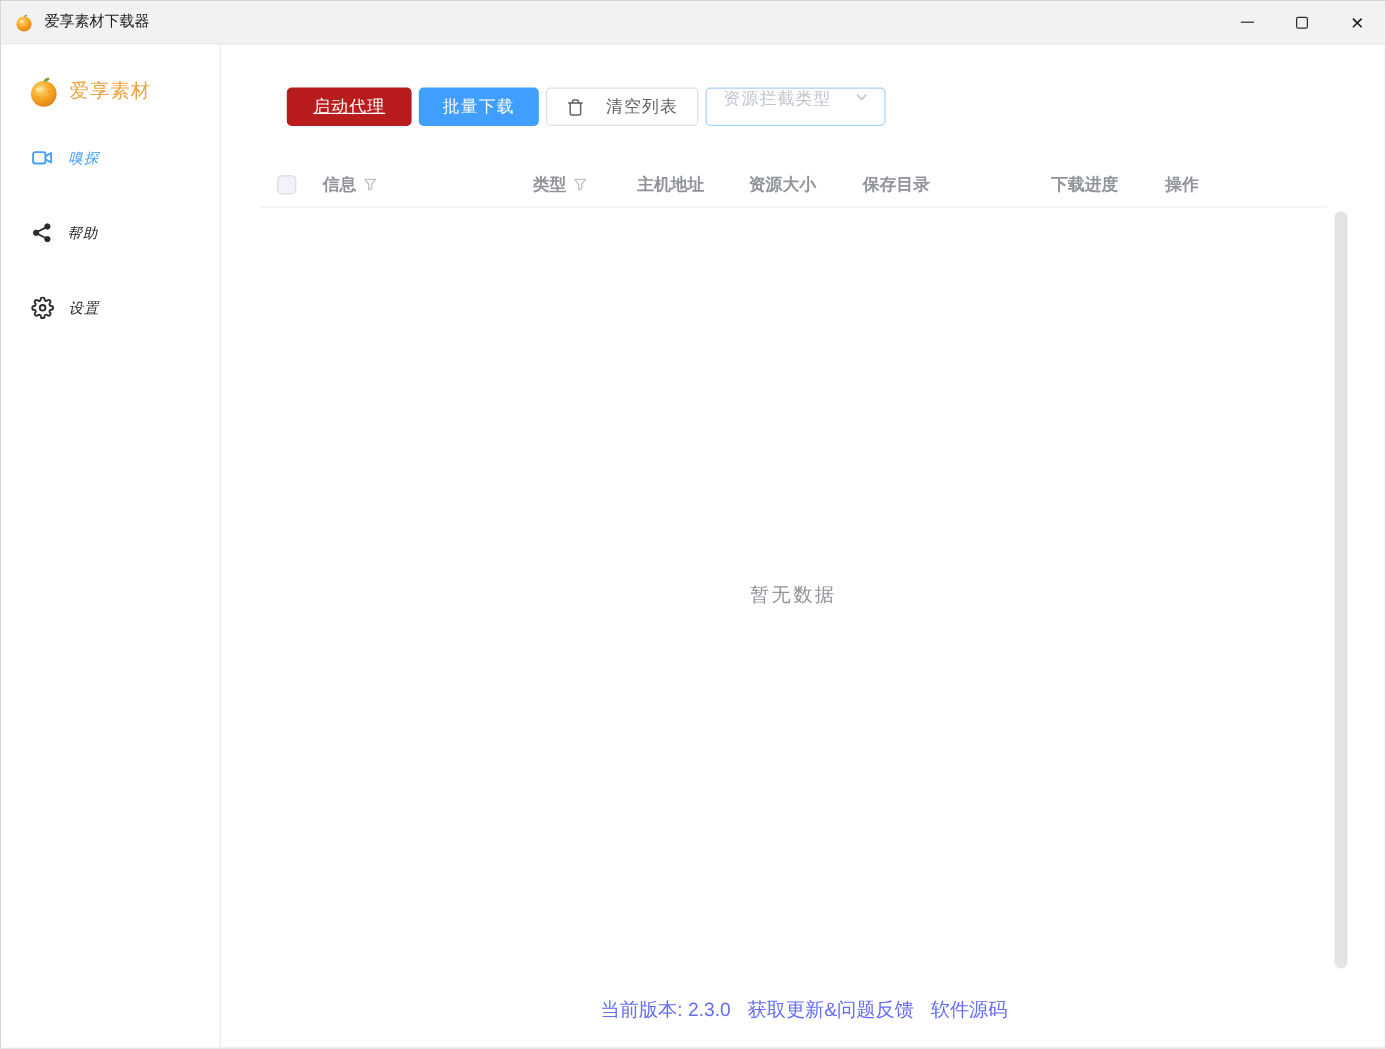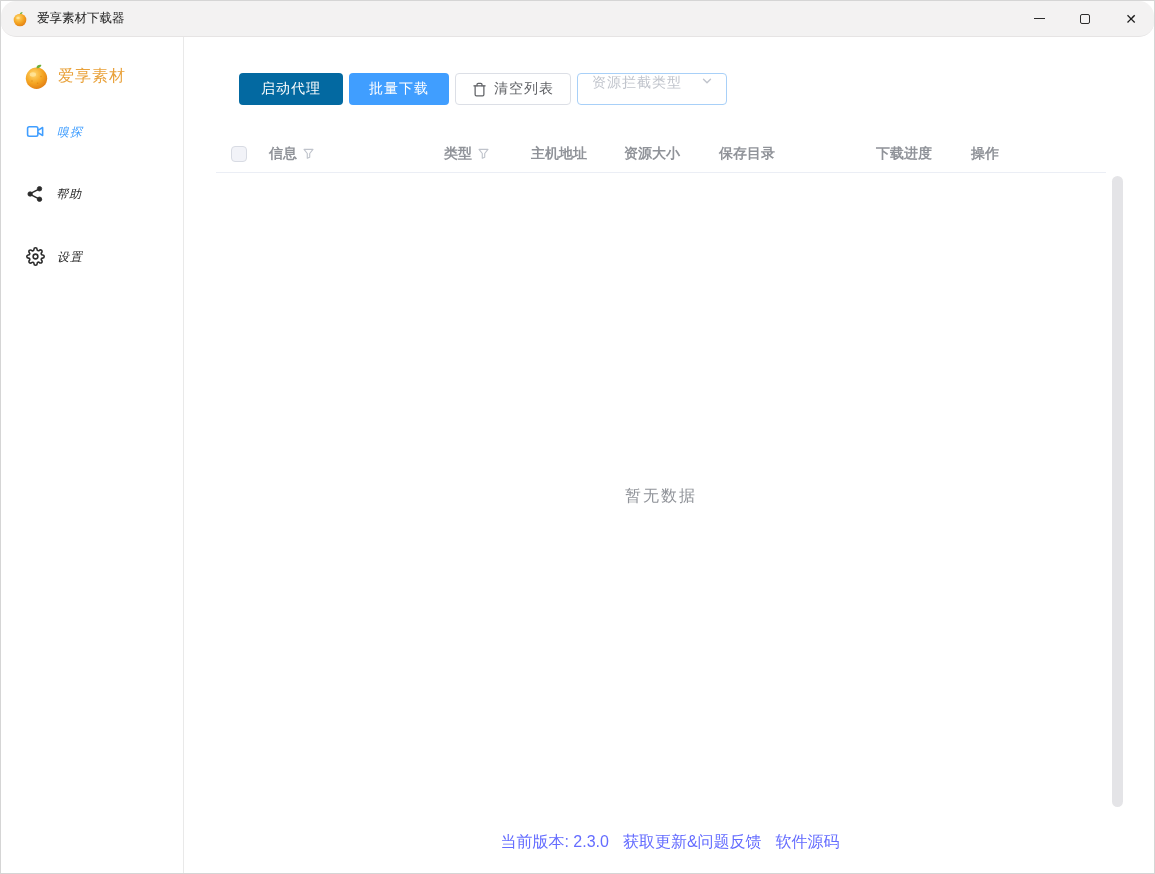--- a/index.html
+++ b/index.html
@@ -18,21 +18,20 @@
   }
 
   
   .titlebar {
     height: 36px; flex: 0 0 36px;
     background: #f3f2f2;
     border-bottom: 1px solid #e6e4e4;
     display: flex; align-items: center;
     padding-left: 11px;
     user-select: none;
-    border-radius: 15px;
   }
   .titlebar .app-icon { width: 16px; height: 16px; display: block; }
   .titlebar .title {
     margin-left: 9px;
     font-size: 12.5px;
     color: #1b1b1b;
   }
   .win-controls { margin-left: auto; display: flex; height: 100%; }
   .win-btn {
     width: 46px; height: 100%;
@@ -75,23 +74,23 @@
   }
 
   
   .toolbar { display: flex; gap: 6px; margin-left: 23px; flex: 0 0 auto; }
   .btn {
     height: 32px; border: none; border-radius: 4px;
     font-size: 14px; font-family: inherit;
     display: inline-flex; align-items: center; justify-content: center;
     cursor: pointer; letter-spacing: 1px;
   }
-  .btn-gray  { background: #0369a1; color: #fff; padding: 0 22px; }
+  .btn-gray  { background: #b91c1c; color: #fff; padding: 0 22px; text-decoration: underline; }
   .btn-blue  { background: #409eff; color: #fff; padding: 16px 20px; }
-  .btn-plain { background: #fff; color: #606266; border: 1px solid #dcdfe6; padding: 0 16px; gap: 7px; }
+  .btn-plain { background: #fff; color: #606266; border: 1px solid #dcdfe6; padding: 0 16px; gap: 18px; }
   .select-box {
     width: 150px; height: 32px;
     border: 1px solid #a8d0f8; border-radius: 4px;
     background: #fff;
     display: flex; align-items: flex-start; justify-content: space-between;
     padding: 0 12px 0 14px;
     color: #c0c4cc; font-size: 14px; letter-spacing: 1px;
     cursor: pointer;
   }
 

